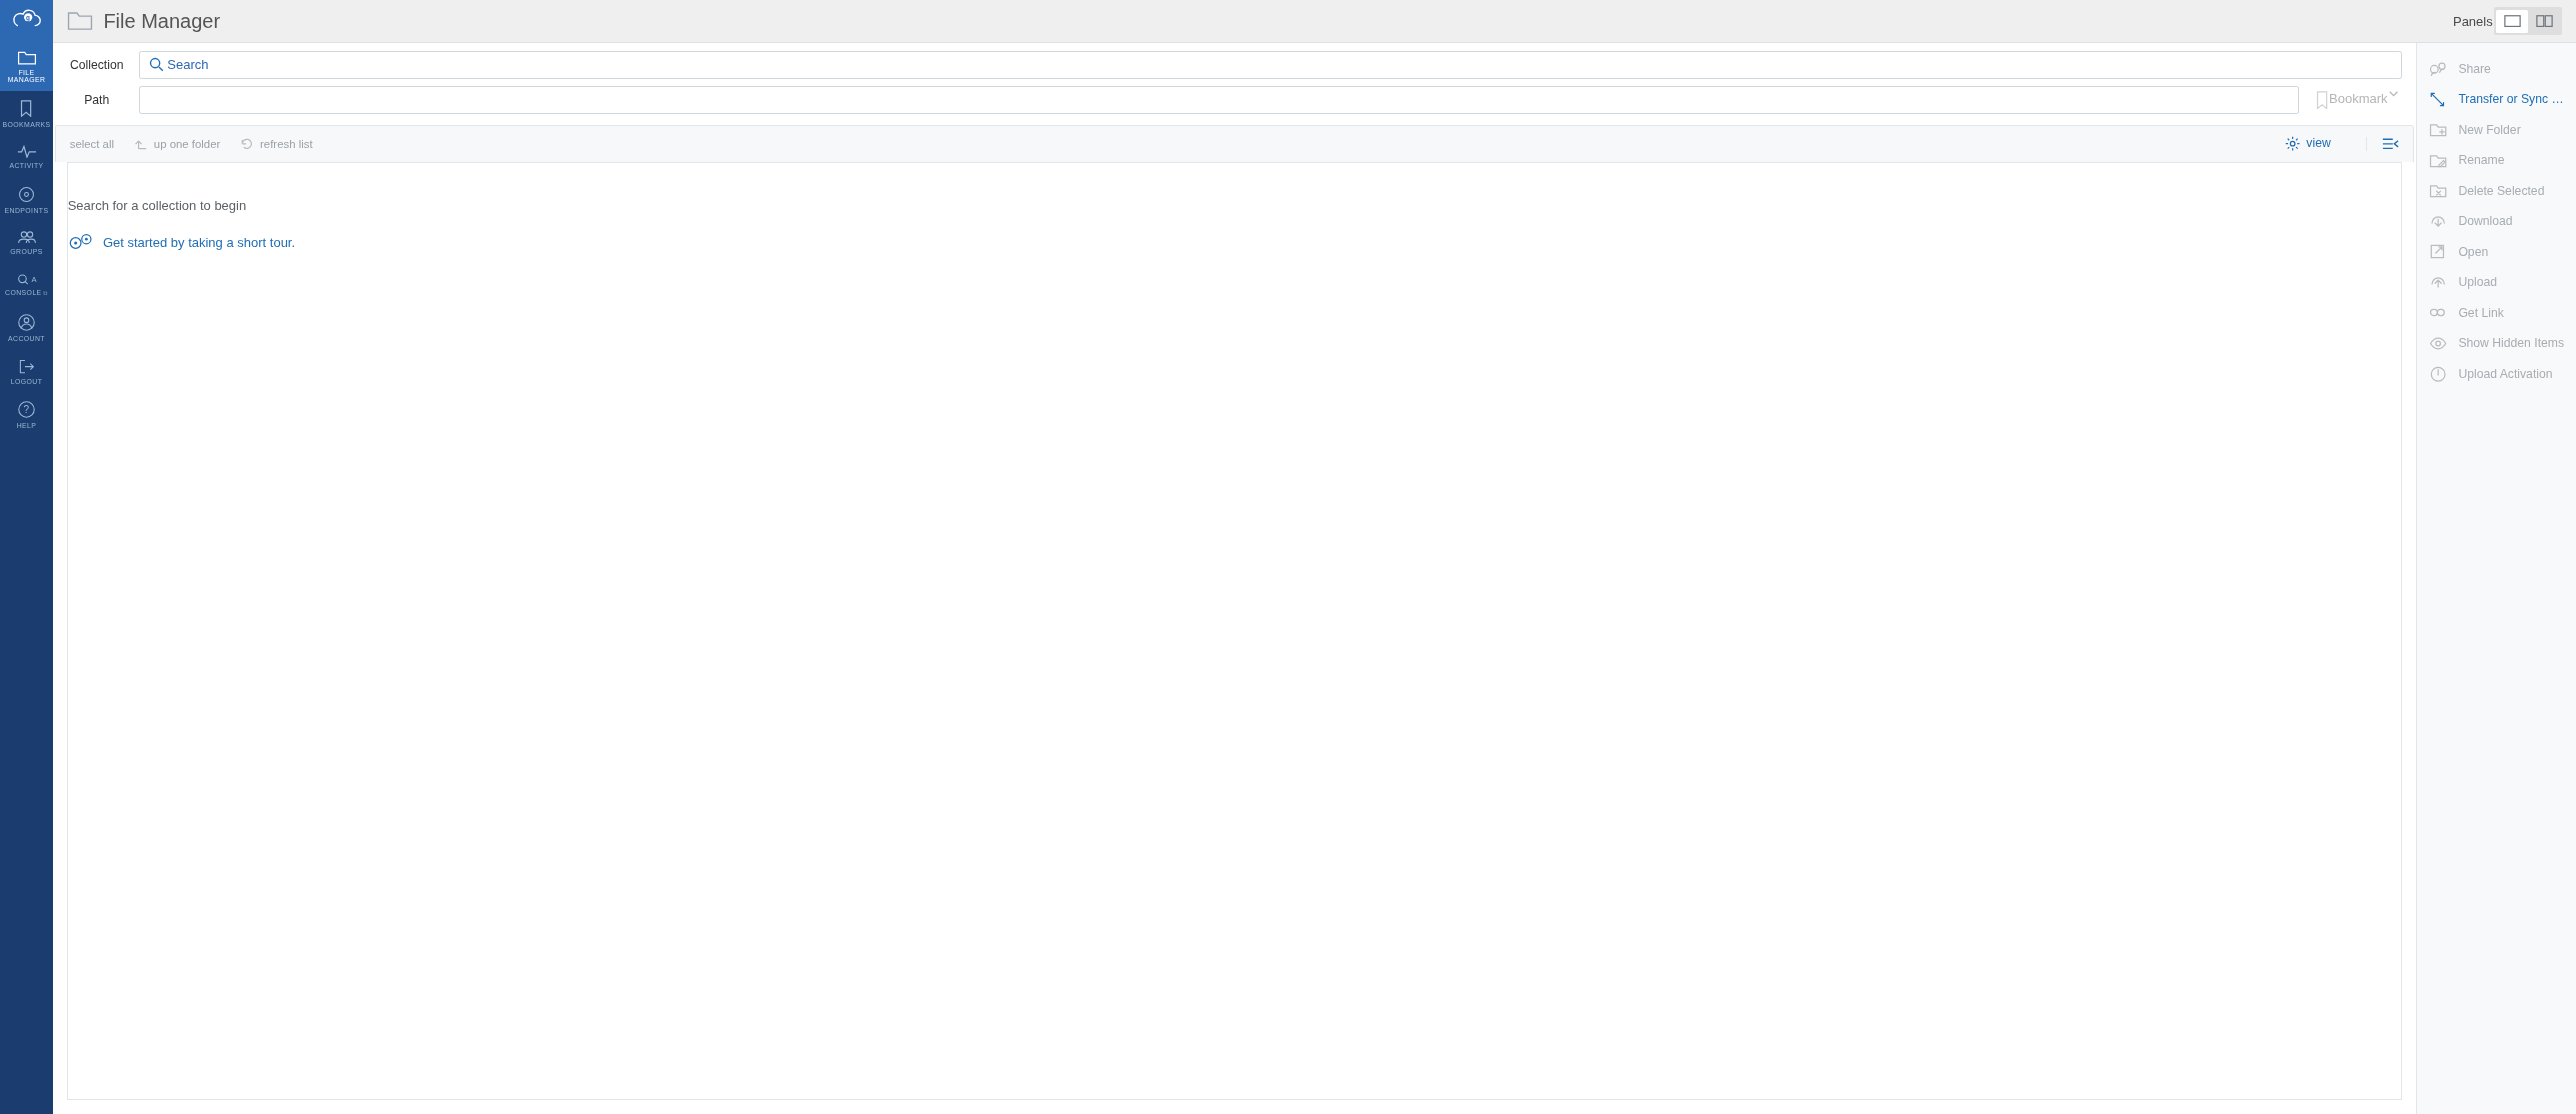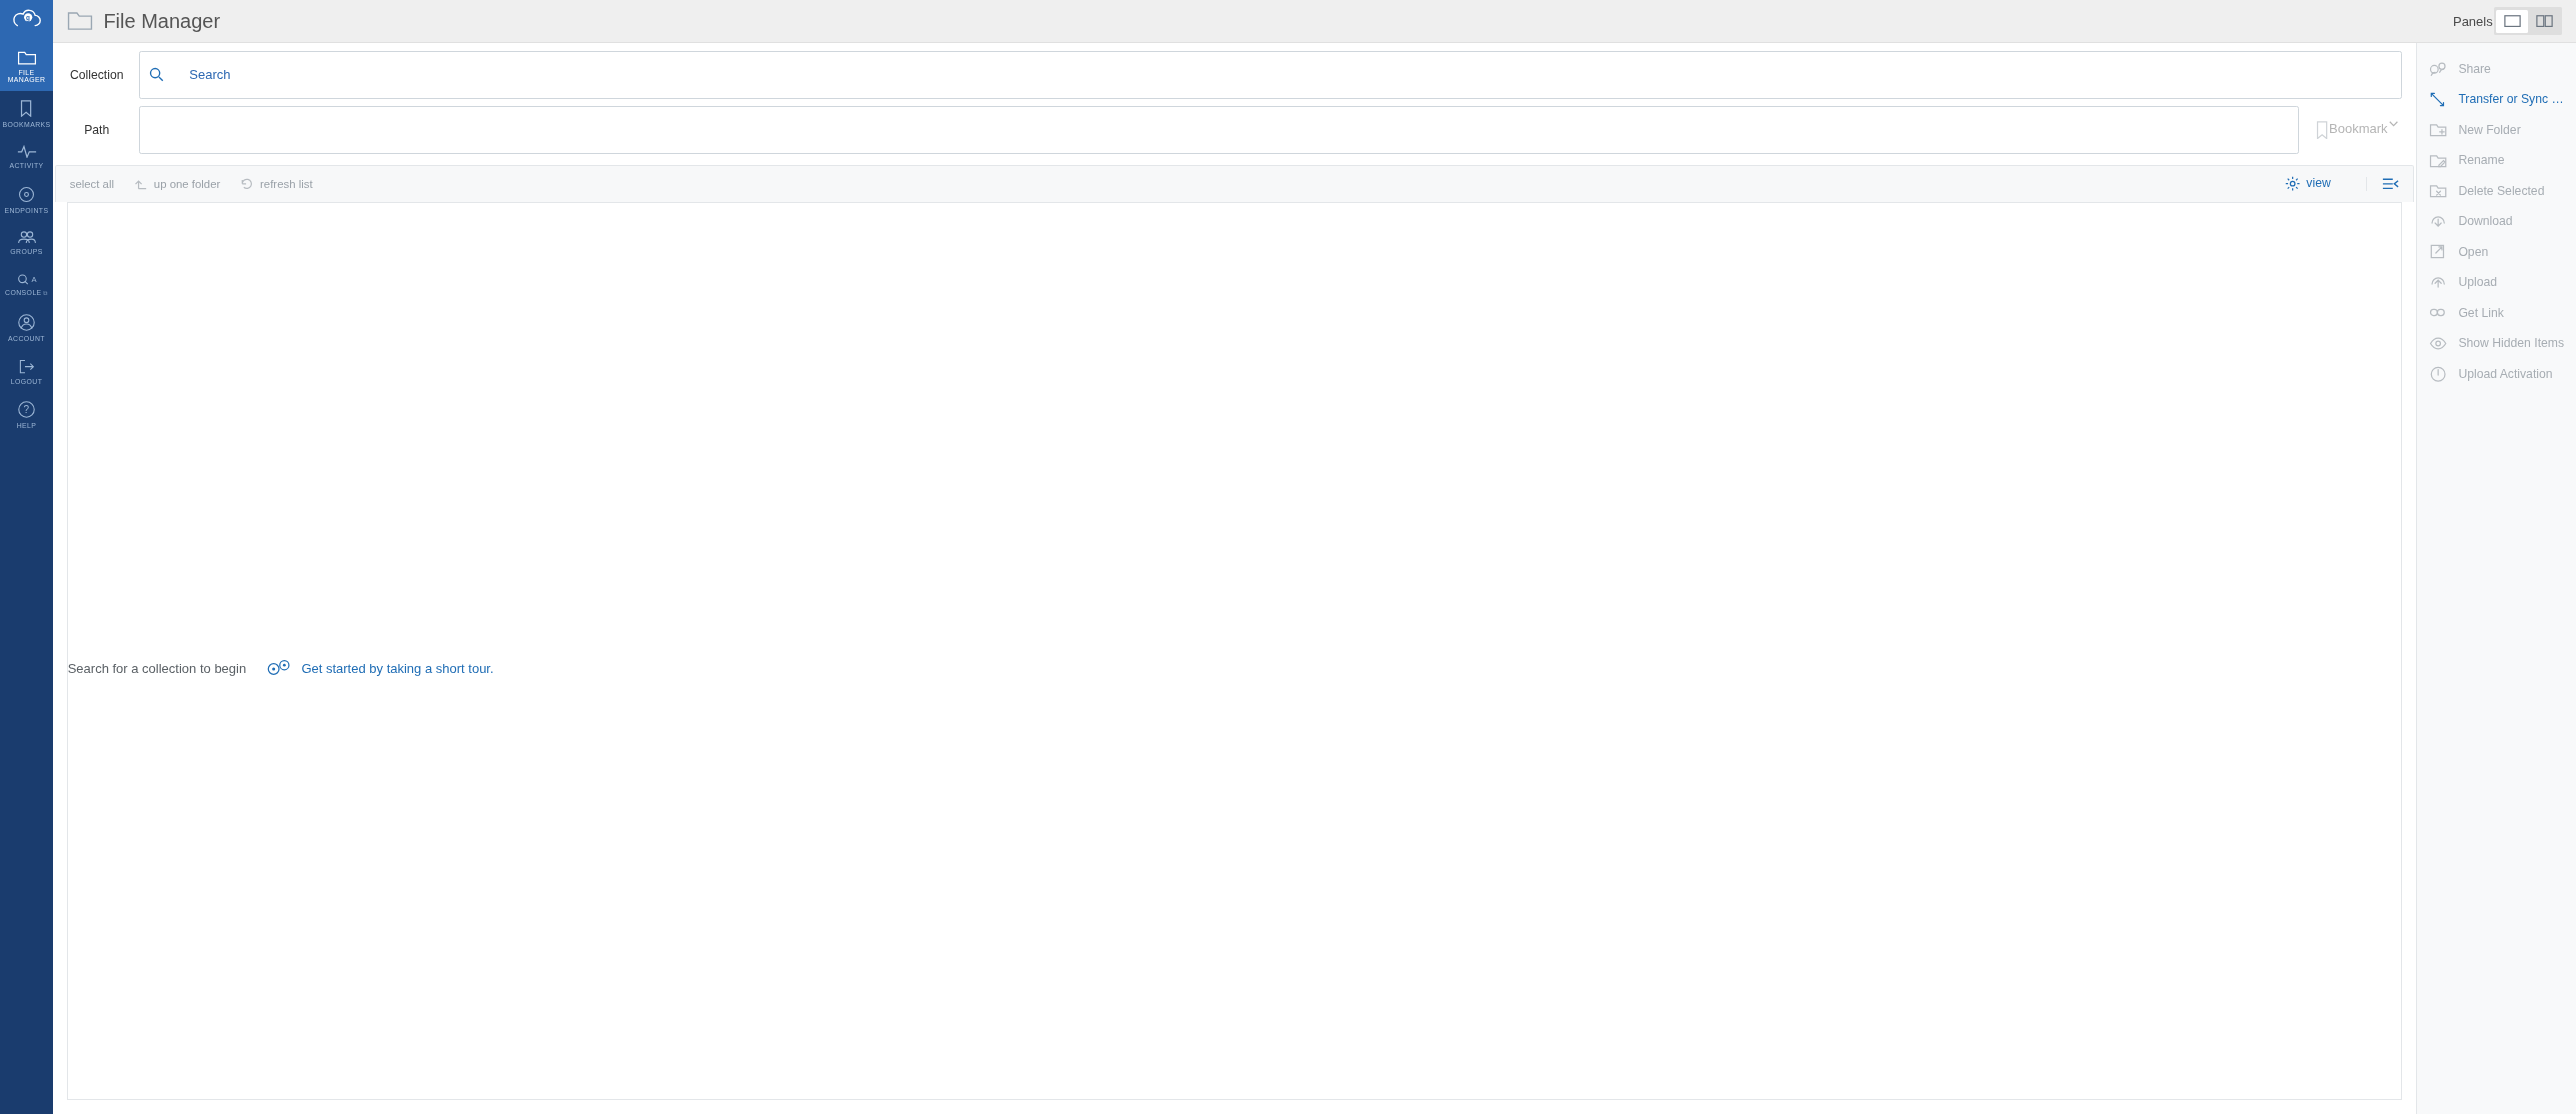--- a/index.html
+++ b/index.html
@@ -50,22 +50,22 @@
   
   .body { flex:1; display:flex; min-height:0; }
 
   .left-area { flex:1; display:flex; flex-direction:column; min-width:0; }
 
   
   .field-row { display:flex; align-items:center; padding:7.6px 13.7px 3.1px; gap:12.2px; }
   .field-row + .field-row { padding-top:4.6px; padding-bottom:10.7px; }
   .field-label { width:60px; text-align:center; font-size:12.2px; color:#333; }
   .field-input {
-    flex:1; height:48px; border:0.8px solid #cfd6dc; border-radius:2.3px;
-    display:flex; align-items:center; padding:0 9.2px; gap:25px; background:#fff;
+    flex:1; height:28px; border:0.8px solid #cfd6dc; border-radius:2.3px;
+    display:flex; align-items:center; padding:0 9.2px; gap:3px; background:#fff;
   }
   .field-input input {
     flex:1; border:none; outline:none; font-size:13px; color:#333; background:transparent;
   }
   .field-input input::placeholder { color:#2d68b2; }
   .bookmark-btn {
     display:flex; align-items:flex-start; gap:1px; color:#b5b5b5;
     font-size:13px; cursor:pointer; padding:0 4.6px;
   }
 
@@ -77,22 +77,22 @@
     color:#9aa1a8; font-size:11.4px;
   }
   .list-toolbar .tb-item { display:flex; align-items:center; gap:6.1px; cursor:pointer; }
   .list-toolbar .tb-spacer { flex:1; }
   .list-toolbar .view-btn { color:#1f6db5; display:flex; align-items:flex-start; gap:6.1px; cursor:pointer; font-size:12.2px;}
   .list-toolbar .collapse-btn { margin-left:15.3px; padding-left:15.3px; border-left:0.8px solid #e3e6e9; cursor:pointer; display:flex; align-items:center; }
 
   
   .list-body {
     flex:1; margin:0 13.7px 13.7px; border:0.8px solid #e3e6e9; border-top:0.8px solid #e3e6e9;
-    border-radius:0; background:#fff; display:flex; 
-    align-items:center; padding-top:35px; gap:20px;
+    border-radius:0; background:#fff; display:flex; flex-direction:column;
+    padding-top:35px; gap:20px;
   }
   .empty-msg { color:#5b6166; font-size:13px; }
   .tour-link { color:#1f6db5; font-size:13px; display:flex; align-items:center; gap:9.2px; cursor:pointer; }
 
   
   .action-panel {
     width:160px; min-width:160px; border-left:0.8px solid #e3e6e9;
     background:#f8f9fa; padding-top:10.7px;
   }
   .action-item {

